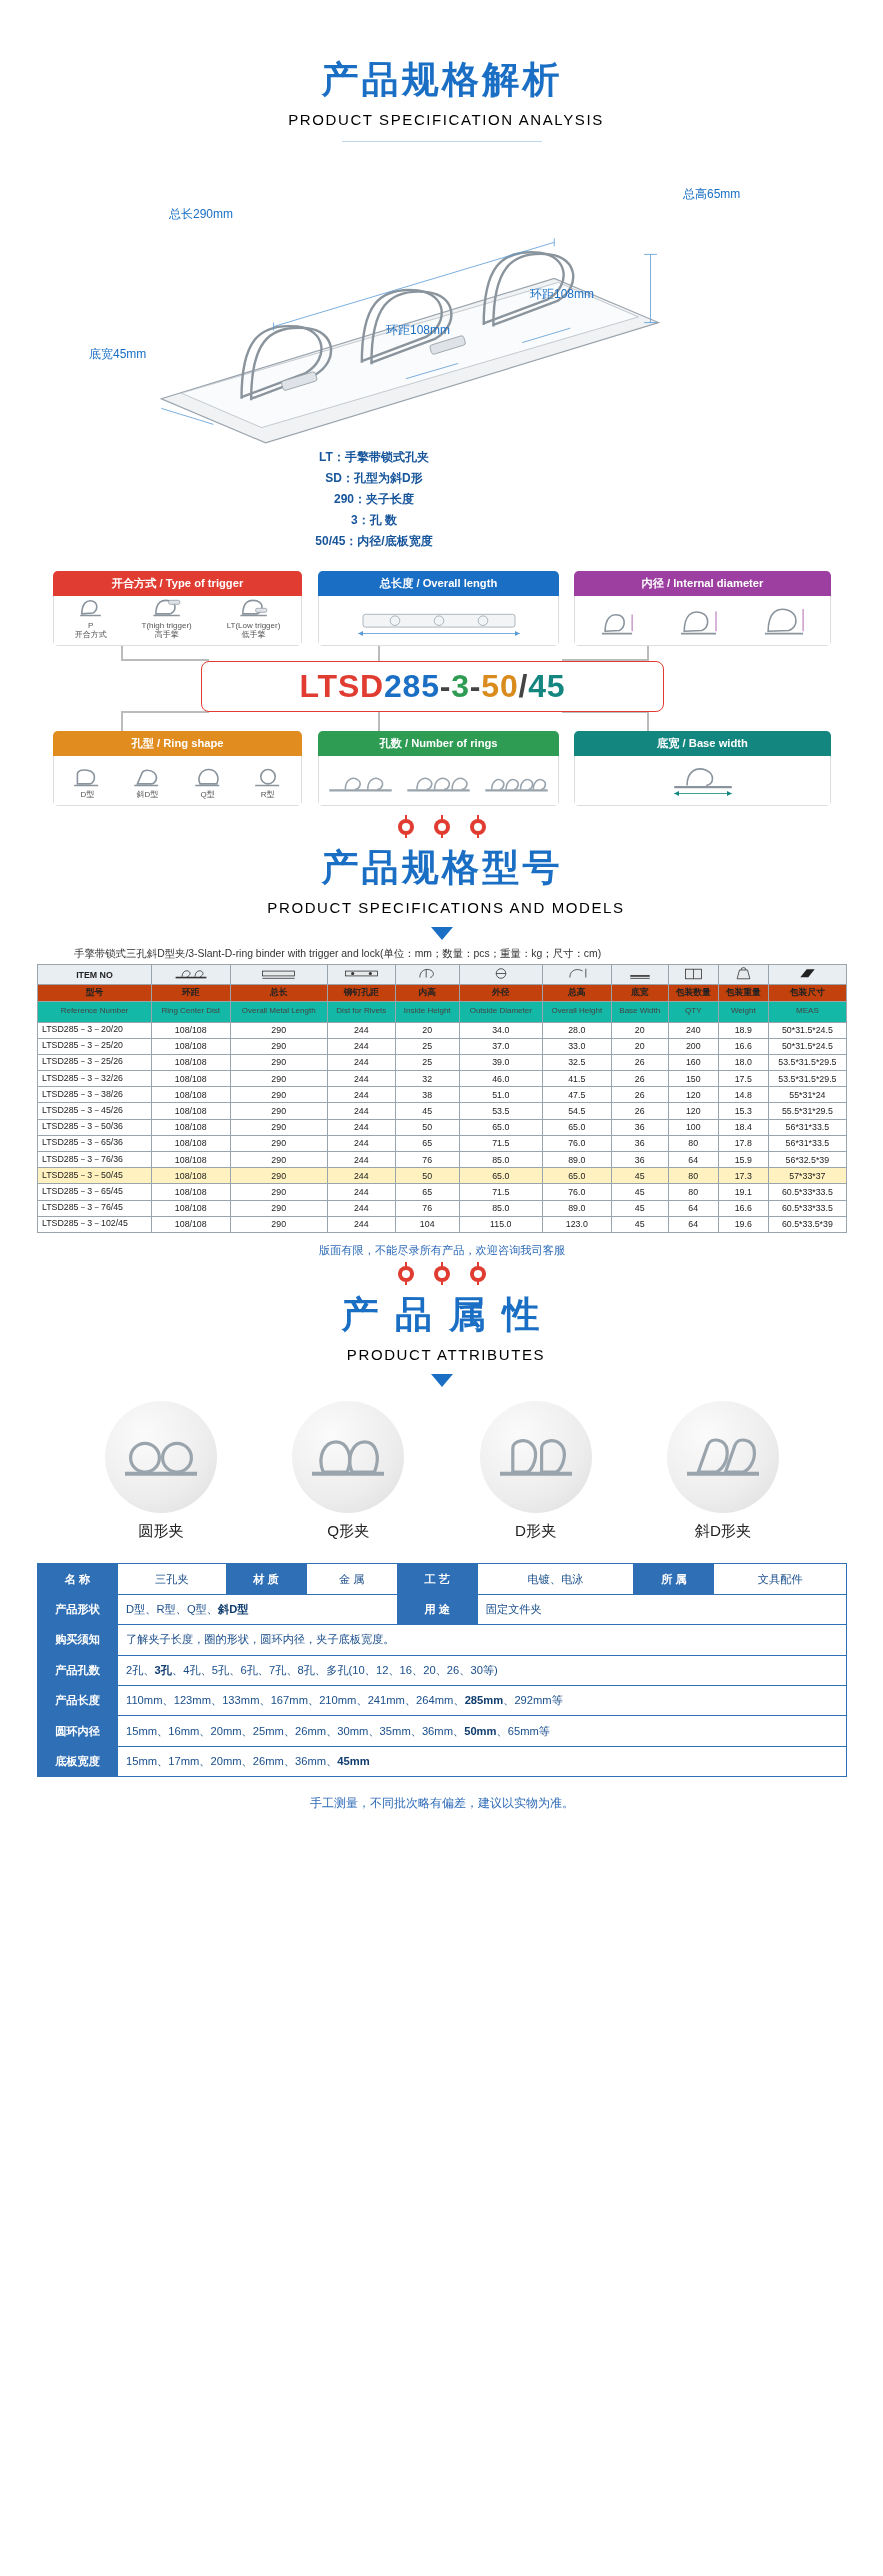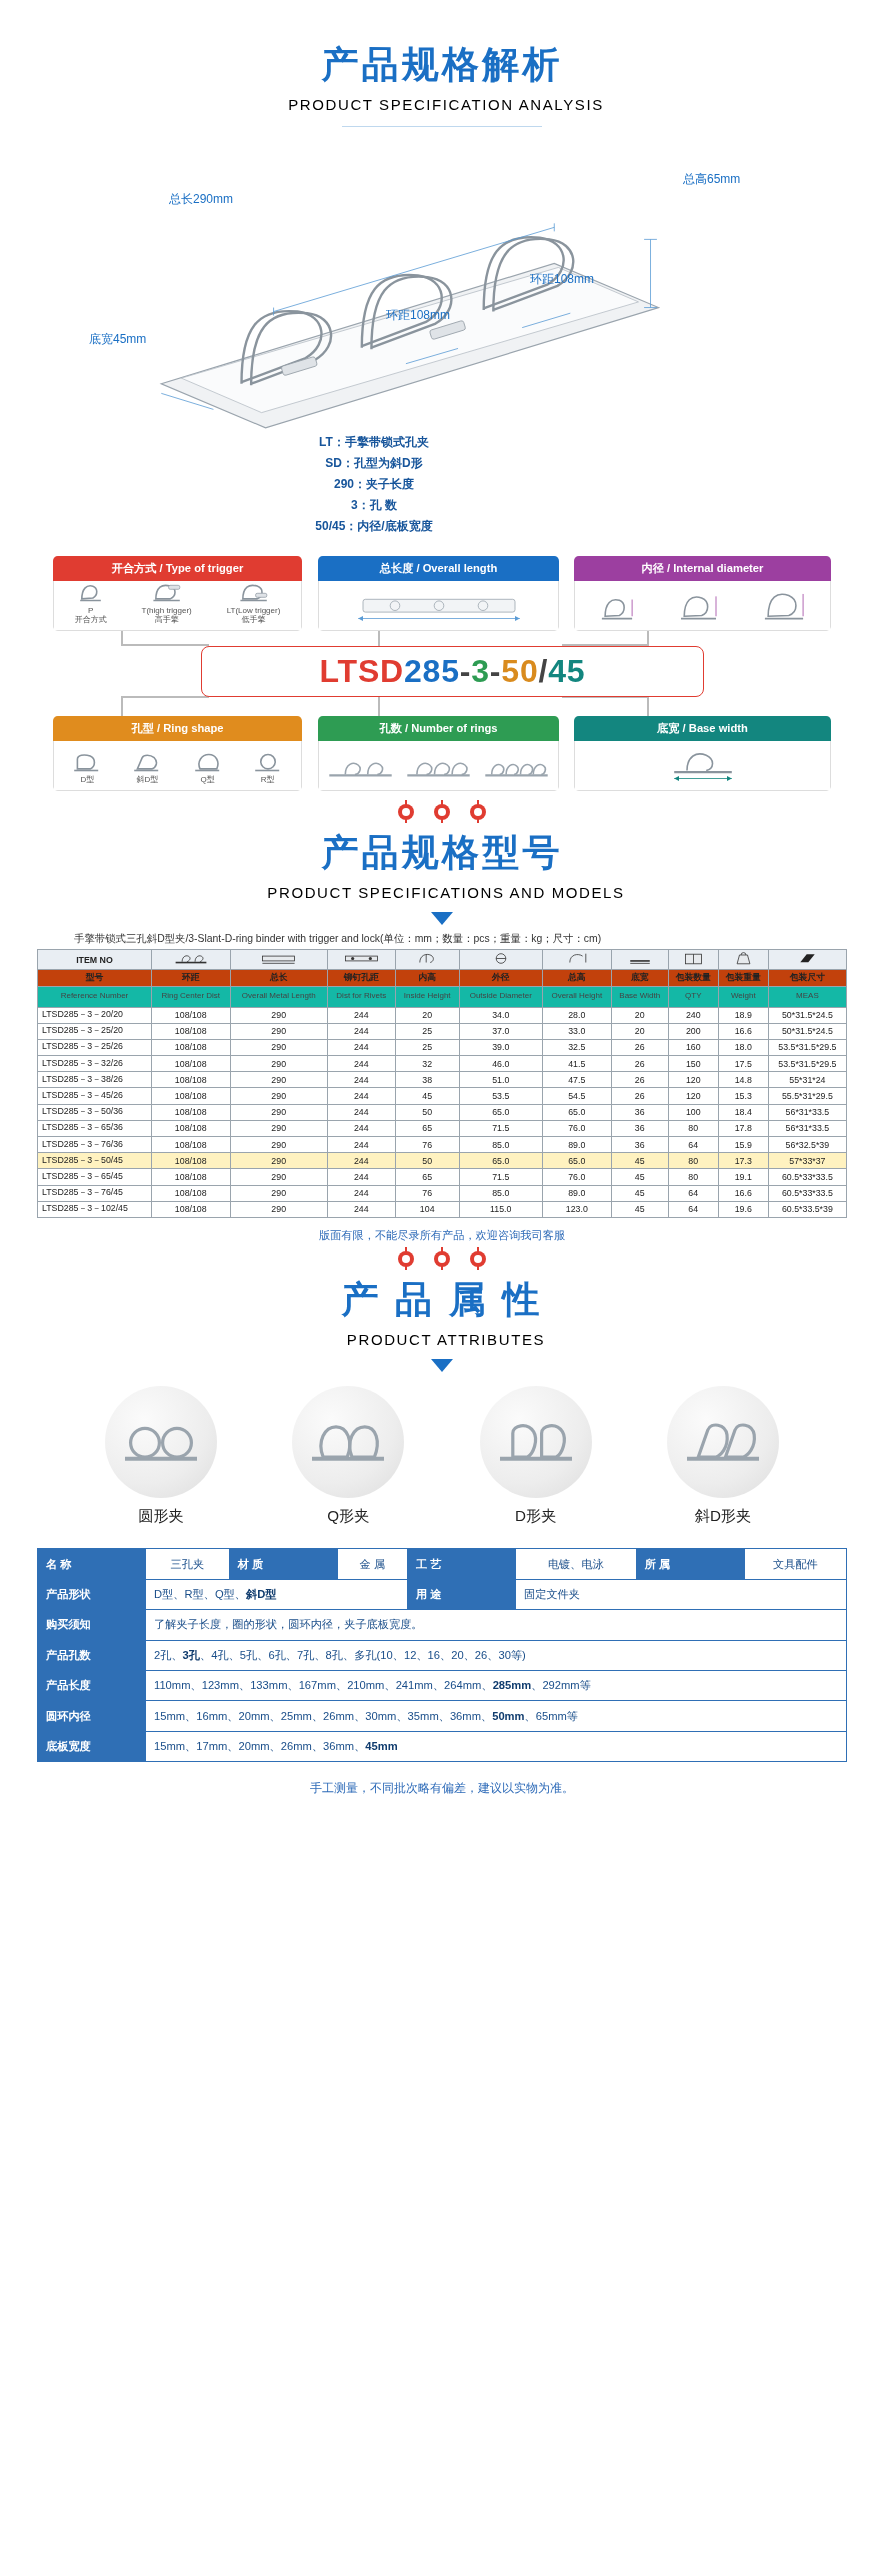--- a/index.html
+++ b/index.html
@@ -3,21 +3,21 @@
 <meta charset="utf-8">
 <style>
   * { box-sizing: border-box; }
   html, body { margin:0; padding:0; }
   body {
     width:884px;
     background:#ffffff;
     font-family:"Liberation Sans", sans-serif;
     color:#222;
   }
-  .page { width:884px; position:relative; }
+  .page { width:884px; position:relative;margin-top:15px; }
 
   
   .sec1 { padding:40px 0 8px 0; text-align:center; }
   .h-cn { font-size:37px; font-weight:bold; color:#1a6fc4; letter-spacing:3.2px; }
   .h-en { font-size:15px; color:#000000; letter-spacing:1.6px; margin-top:6.4px;padding-left:8px; }
   .h-rule { width:200px; height:0.8px; background:#bfd8ee; margin:13px auto 0 auto; }
 
   
   .diagram-wrap { position:relative; width:802px; margin:8px auto 0 auto; height:289px; }
   .diagram-svg { position:absolute; left:0; top:0; }
@@ -28,21 +28,21 @@
 
   
   .codewrap { position:relative; width:810px; margin:19px auto 0 auto; height:233px; }
   .cbox { position:absolute; border-radius:4.8px; overflow:hidden; background:#fff; }
   .cbox .cbhead { color:#fff; font-size:11.2px; font-weight:bold; text-align:center; padding:4.8px 0; }
   .cbox .cbbody { background:#fff; border:0.8px solid #ddd; border-top:none; padding:4.8px 3.2px;
                   display:flex; justify-content:space-around; align-items:flex-end; height:50px; }
   .cbitem { text-align:center; font-size:8px; color:#555; line-height:9.6px; }
   .cbitem .glyph { display:block; margin:0 auto 2.4px auto; }
 
-  .codeline { position:absolute; left:164px; top:90px; width:503px; height:51px;
+  .codeline { position:absolute; left:164px; top:90px; width:463px; height:51px;
               border:1.6px solid #e03c31; border-radius:8px; background:#fff;
               display:flex; align-items:center; justify-content:center;text-align:right; }
   .codeline span { font-size:32px; font-weight:bold; letter-spacing:0.8px; }
 
   .conn { position:absolute; background:#bbb; }
 
   
   .sec3 { text-align:center; padding-top:14.4px; }
   .dots { width:88px; margin:0 auto 4.8px auto; display:flex; justify-content:space-between; }
   .dot { width:16px; height:16px; border-radius:50%; background:#e03c31; position:relative; }
@@ -68,21 +68,21 @@
   .sec4 { text-align:center; padding-top:4.8px; }
   .prodrow { width:722px; margin:14.4px auto 0 auto; display:flex; justify-content:space-between; }
   .prodcell { width:160px; text-align:center; }
   .circle { width:112px; height:112px; border-radius:50%;
             background:radial-gradient(circle at 35% 30%, #fbfbfb 0%, #ededed 60%, #dcdcdc 100%);
             margin:0 auto 8px auto; display:flex; align-items:center; justify-content:center; }
   .prodcap { font-size:15.2px; color:#222; }
 
   table.attr { width:810px; margin:21px auto 0 auto; border-collapse:collapse; font-size:11.2px; }
   table.attr td { border:0.8px solid #2f6fb5; padding:7.2px 8px; color:#1a4e8a; }
-  table.attr td.k { background:#2f6fb5; color:#fff; text-align:left; font-weight:bold; width:108px; }
+  table.attr td.k { background:#2f6fb5; color:#fff; text-align:center; font-weight:bold; width:80px; }
   table.attr td.v { background:#fff; }
   table.attr td.vc { background:#fff; text-align:center; }
   .b { font-weight:bold; color:#103c6e; }
   .footnote { text-align:center; color:#2e6bb8; font-size:12px; margin:17.6px 0 24px 0; }
 </style>
 </head>
 <body>
 
 <div class="page">
 

